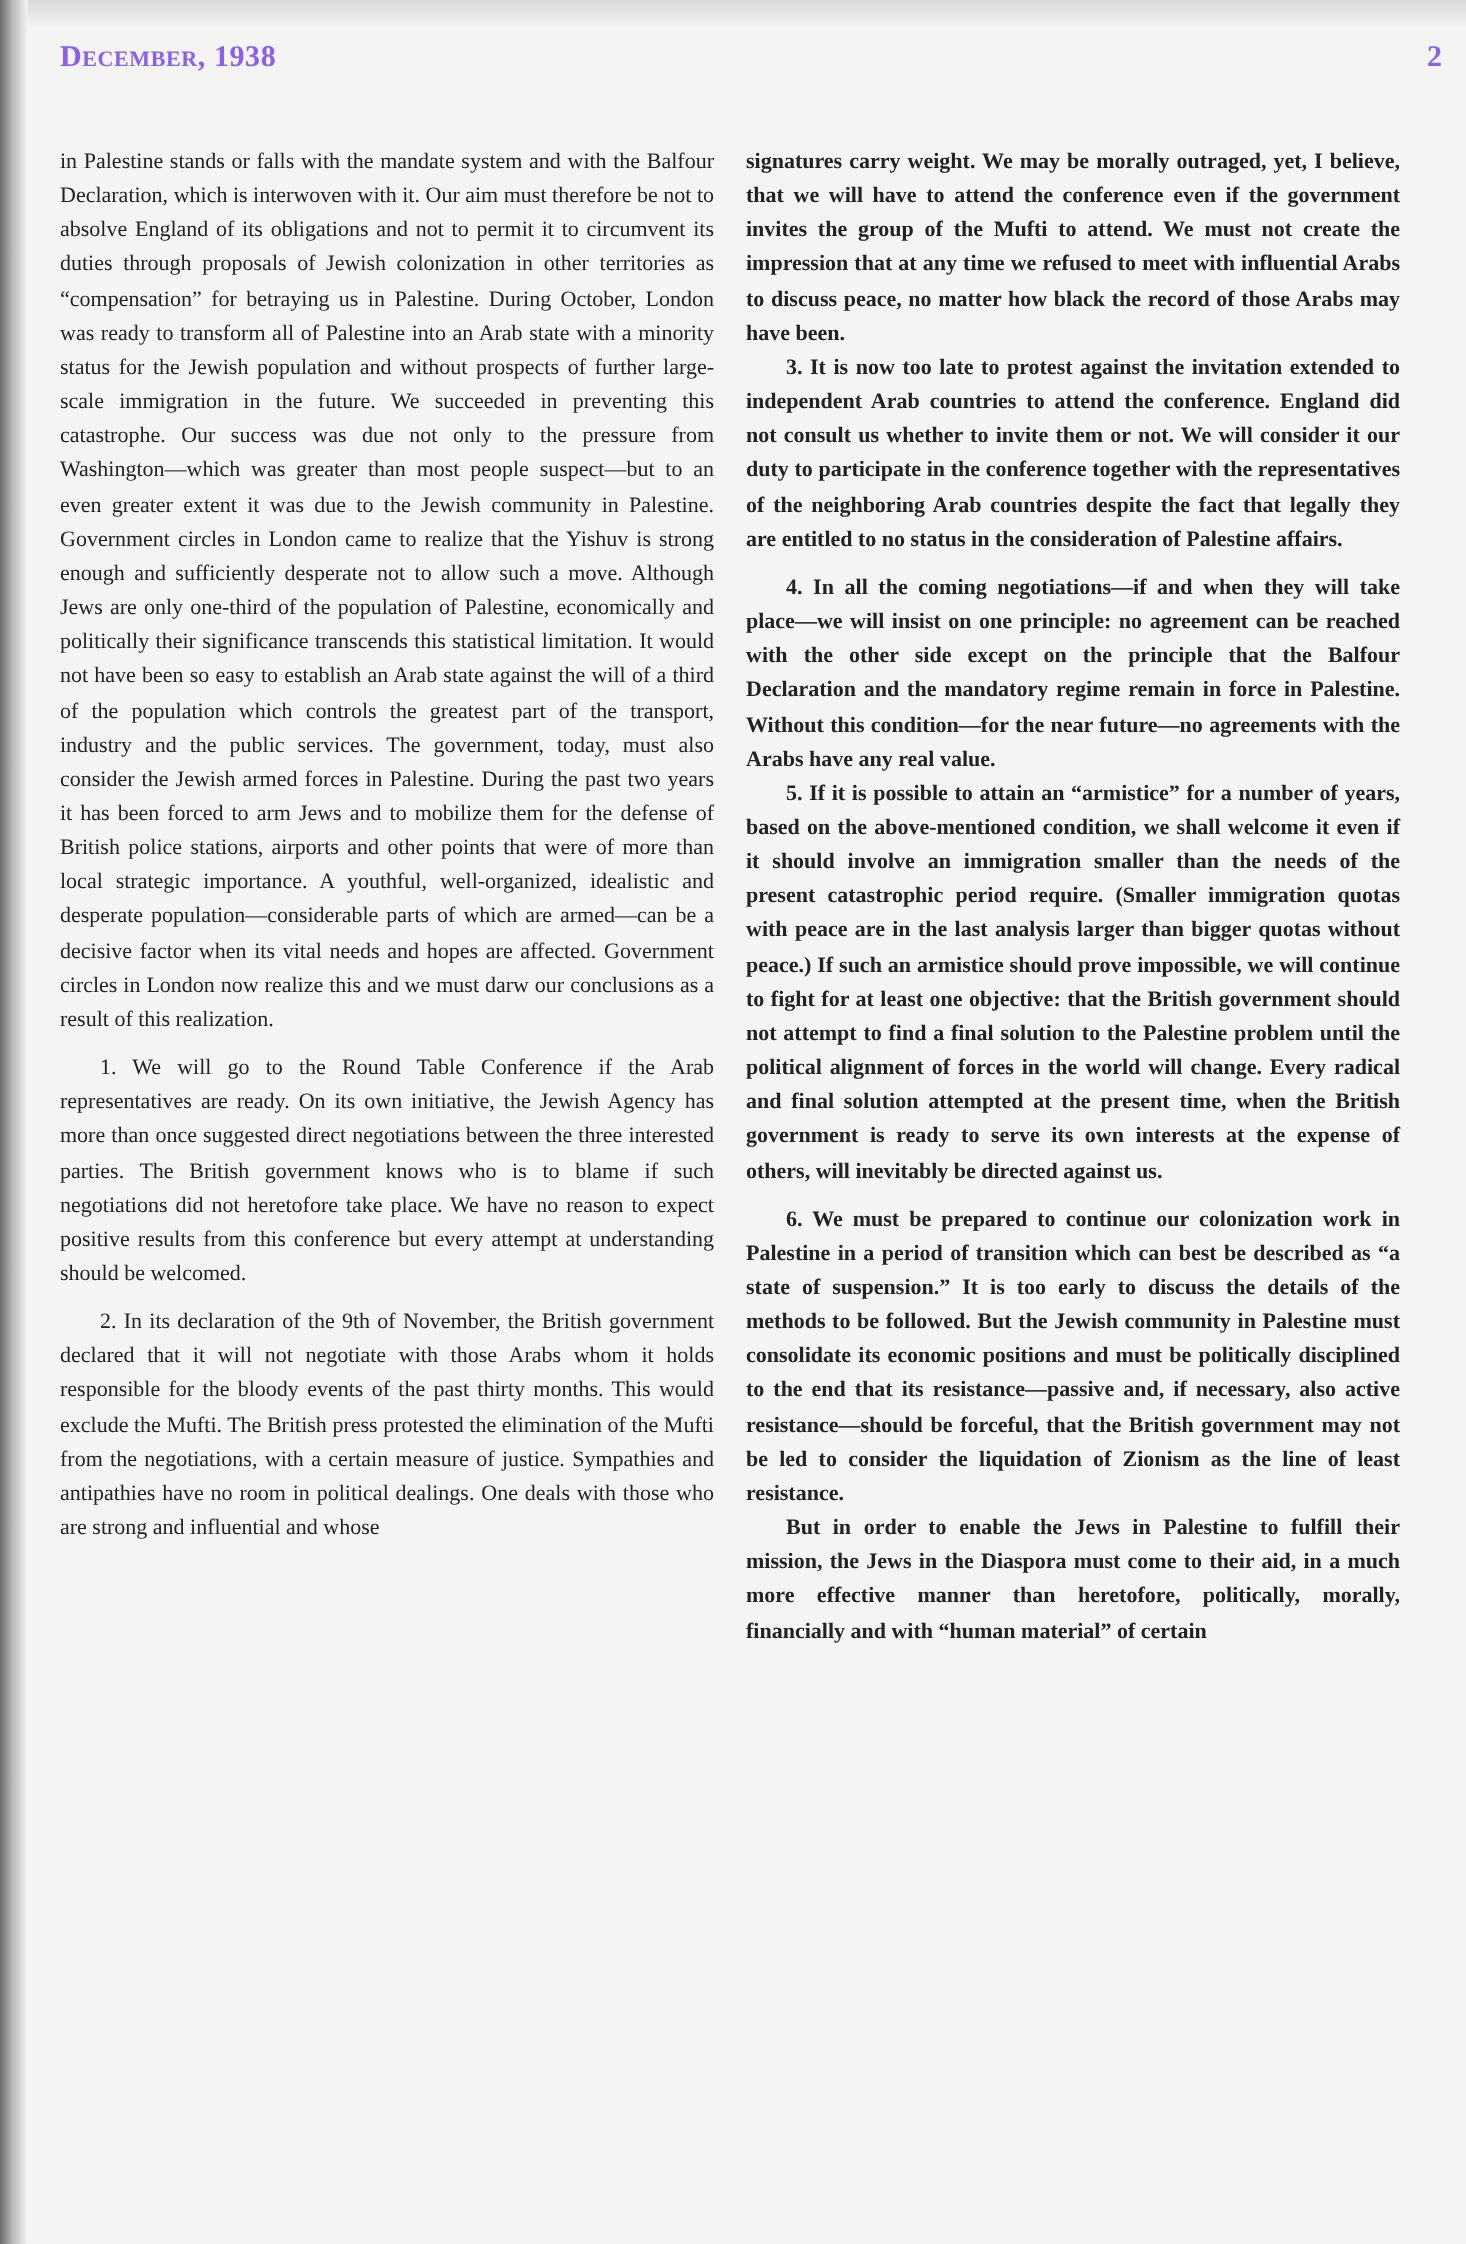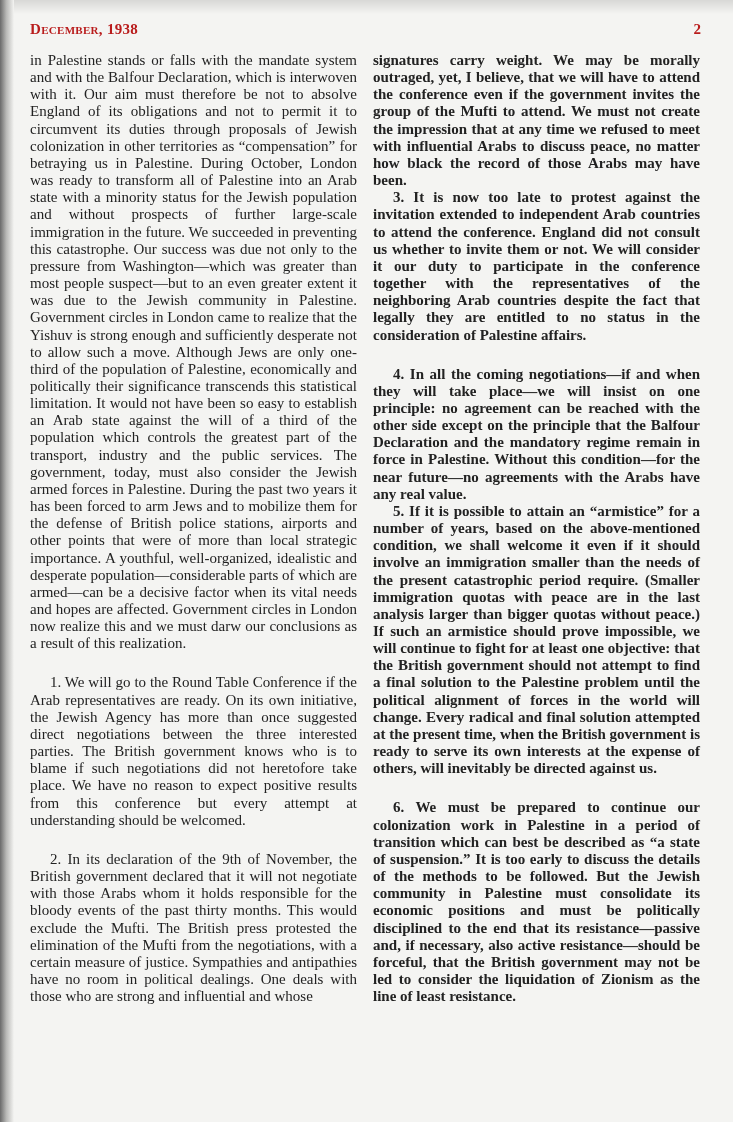--- a/index.html
+++ b/index.html
@@ -12,35 +12,35 @@
     }
     .page-edge {
       position: absolute; left: 0; top: 0; bottom: 0; width: 14px;
       background: linear-gradient(to right, #6a6a6a 0%, #b8b8b6 45%, #f4f4f2 100%);
     }
     .top-shade {
       position: absolute; left: 0; right: 0; top: 0; height: 14px;
       background: linear-gradient(to bottom, #d8d8d6, #f4f4f2);
     }
     .header {
-      position: absolute; top: 21px; left: 30px; right: 32px;
+      position: absolute; top: 21px; left: 30px; right: 12px;
       display: flex; justify-content: space-between; align-items: baseline;
-      font-weight: bold; font-size: 15px; color: #b91c1c;
+      font-weight: bold; font-size: 15px; color: #8b5cf6;
     }
     .header .date { font-variant: small-caps; letter-spacing: 0.3px; }
     .col {
-      position: absolute; top: 52px; width: 327px;
-      font-size: 15px; line-height: 17.15px;
+      position: absolute; top: 73px; width: 327px;
+      font-size: 11px; line-height: 17.15px;
       text-align: justify; hyphens: manual;
     }
     .col.left { left: 30px; }
     .col.right { left: 373px; font-weight: bold; }
     .col p { margin: 0; }
     .col p.indent { text-indent: 20px; }
-    .col p.gap { margin-top: 22px; }
+    .col p.gap { margin-top: 7px; }
   </style>
 </head>
 <body>
 
 <div class="top-shade"></div>
 <div class="page-edge"></div>
 
 <div class="header">
   <span class="date">December, 1938</span>
   <span>2</span>
@@ -51,13 +51,14 @@
   <p class="indent gap">1. We will go to the Round Table Conference if the Arab representatives are ready. On its own initiative, the Jewish Agency has more than once suggested direct negotiations between the three interested parties. The British government knows who is to blame if such negotiations did not heretofore take place. We have no reason to expect positive results from this conference but every attempt at understanding should be welcomed.</p>
   <p class="indent gap">2. In its declaration of the 9th of November, the British government declared that it will not negotiate with those Arabs whom it holds responsible for the bloody events of the past thirty months. This would exclude the Mufti. The British press protested the elimination of the Mufti from the negotiations, with a certain measure of justice. Sympathies and antipathies have no room in political dealings. One deals with those who are strong and influential and whose</p>
 </div>
 
 <div class="col right">
   <p>signatures carry weight. We may be morally outraged, yet, I believe, that we will have to attend the conference even if the government invites the group of the Mufti to attend. We must not create the impression that at any time we refused to meet with influential Arabs to discuss peace, no matter how black the record of those Arabs may have been.</p>
   <p class="indent">3. It is now too late to protest against the invitation extended to independent Arab countries to attend the conference. England did not consult us whether to invite them or not. We will consider it our duty to participate in the conference together with the representatives of the neighboring Arab countries despite the fact that legally they are entitled to no status in the consideration of Palestine affairs.</p>
   <p class="indent gap">4. In all the coming negotiations—if and when they will take place—we will insist on one principle: no agreement can be reached with the other side except on the principle that the Balfour Declaration and the mandatory regime remain in force in Palestine. Without this condition—for the near future—no agreements with the Arabs have any real value.</p>
   <p class="indent">5. If it is possible to attain an “armistice” for a number of years, based on the above-mentioned condition, we shall welcome it even if it should involve an immigration smaller than the needs of the present catastrophic period require. (Smaller immigration quotas with peace are in the last analysis larger than bigger quotas without peace.) If such an armistice should prove impossible, we will continue to fight for at least one objective: that the British government should not attempt to find a final solution to the Palestine problem until the political alignment of forces in the world will change. Every radical and final solution attempted at the present time, when the British government is ready to serve its own interests at the expense of others, will inevitably be directed against us.</p>
   <p class="indent gap">6. We must be prepared to continue our colonization work in Palestine in a period of transition which can best be described as “a state of suspension.” It is too early to discuss the details of the methods to be followed. But the Jewish community in Palestine must consolidate its economic positions and must be politically disciplined to the end that its resistance—passive and, if necessary, also active resistance—should be forceful, that the British government may not be led to consider the liquidation of Zionism as the line of least resistance.</p>
+  <p class="indent">But in order to enable the Jews in Palestine to fulfill their mission, the Jews in the Diaspora must come to their aid, in a much more effective manner than heretofore, politically, morally, financially and with “human material” of certain</p>
 </div>
 
 </body></html>

